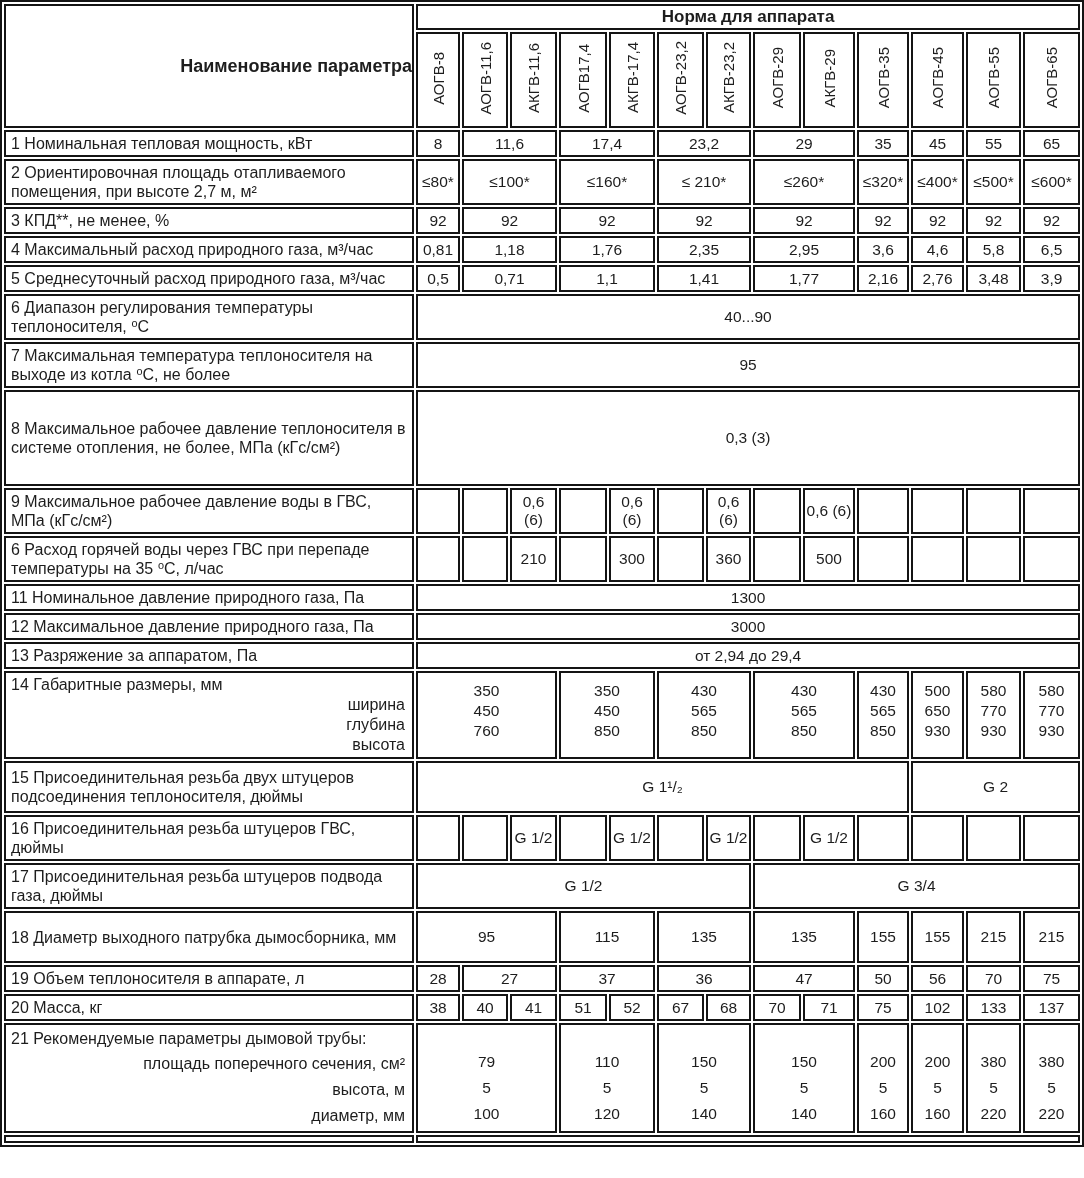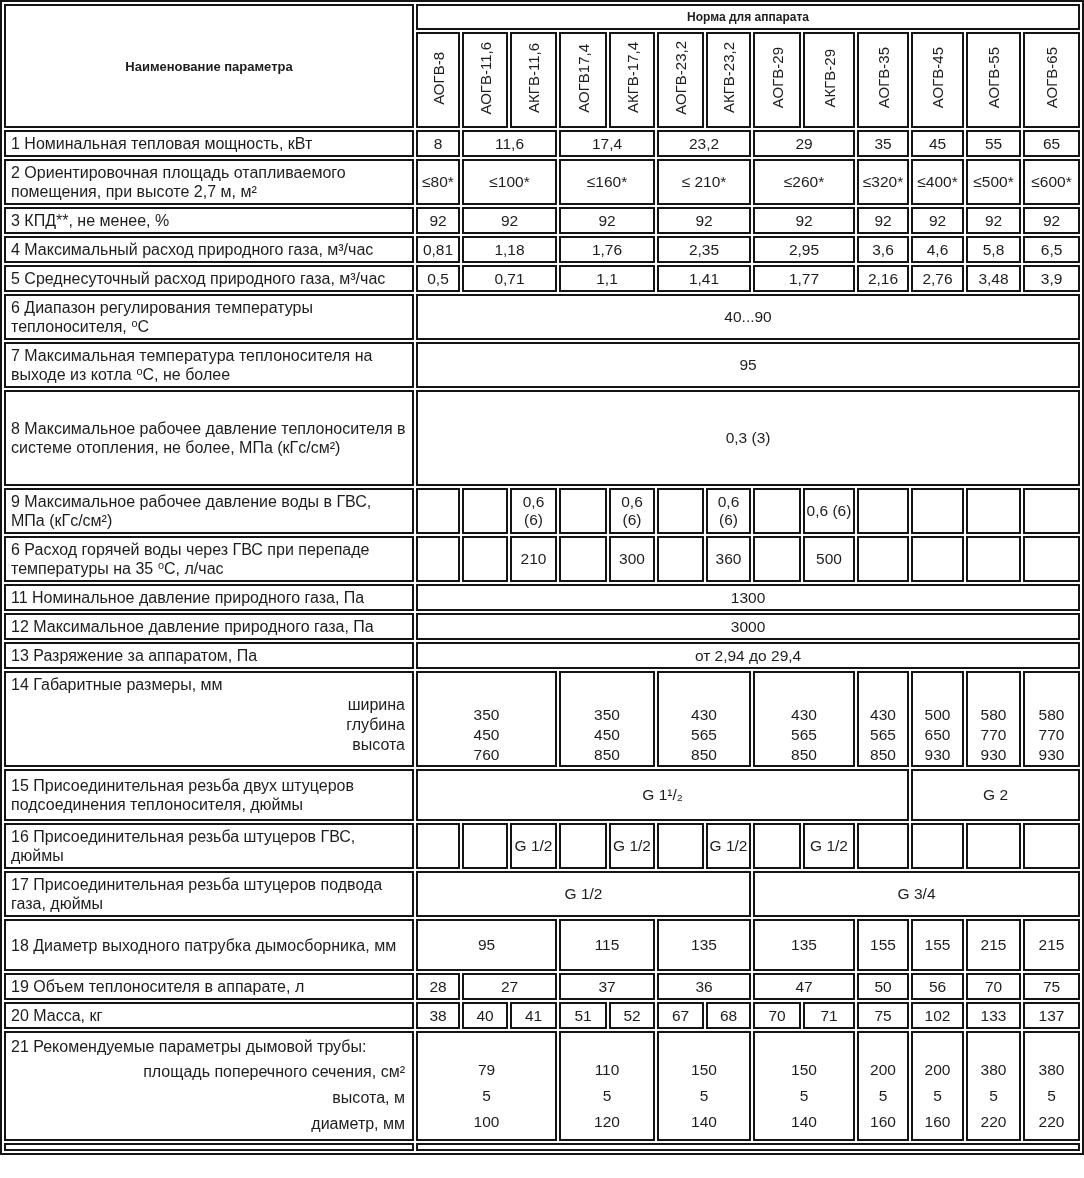--- a/index.html
+++ b/index.html
@@ -7,35 +7,35 @@
     width:1084px; height:1178px; overflow:hidden; background:#ffffff;
     font-family:"Liberation Sans","DejaVu Sans",sans-serif; color:#1d1d1d;
   }
   table.spec {
     border-collapse:separate; border-spacing:2px; table-layout:fixed;
     width:1084px; border:2px solid #141414; background:#ffffff;
   }
   td { border:2px solid #141414; box-sizing:border-box; padding:0; overflow:hidden; background:#ffffff; }
   td.p { text-align:left; vertical-align:middle; font-size:16px; line-height:19px; padding:2px 5px; }
   td.v { text-align:center; vertical-align:middle; font-size:15.5px; line-height:18px; padding:0 1px; }
-  td.namehdr { font-weight:bold; font-size:13px; text-align:center; vertical-align:middle; }
-  td.norm { font-weight:bold; font-size:12px; text-align:center; vertical-align:middle; }
+  td.namehdr { font-weight:bold; font-size:18px; text-align:right; vertical-align:middle; }
+  td.norm { font-weight:bold; font-size:17px; text-align:center; vertical-align:middle; }
   td.model { vertical-align:middle; text-align:center; }
   .vtext {
     writing-mode:vertical-rl; transform:rotate(180deg);
     display:inline-block; white-space:nowrap; font-size:15px; line-height:15px;
   }
   td.top { vertical-align:top;margin-left:16px; }
   .title { text-align:left; }
   .sub { text-align:right; padding-right:2px; }
   .stack { width:100%; }
   .stack div { text-align:center; }
   tr.r14 .title { line-height:20px; }
   tr.r14 .sub   { line-height:20px; }
-  tr.r14 .stack { padding-top:32px; }
+  tr.r14 .stack { padding-top:8px; }
   tr.r14 .stack div { line-height:20px; }
   tr.r21 .title { line-height:24px; }
   tr.r21 .sub   { line-height:26px; }
   tr.r21 .stack { padding-top:24px; }
   tr.r21 .stack div { line-height:26px; }
   tr.hh1 { height:26px; } tr.hh2 { height:96px; }
   tr.h26 { height:26px; } tr.h28 { height:16px; }
   tr.h52 { height:52px; } tr.h54 { height:42px; }
   tr.h78 { height:96px; } tr.h82 { height:82px; }
   tr.h104 { height:104px; } tr.h8 { height:8px; }

